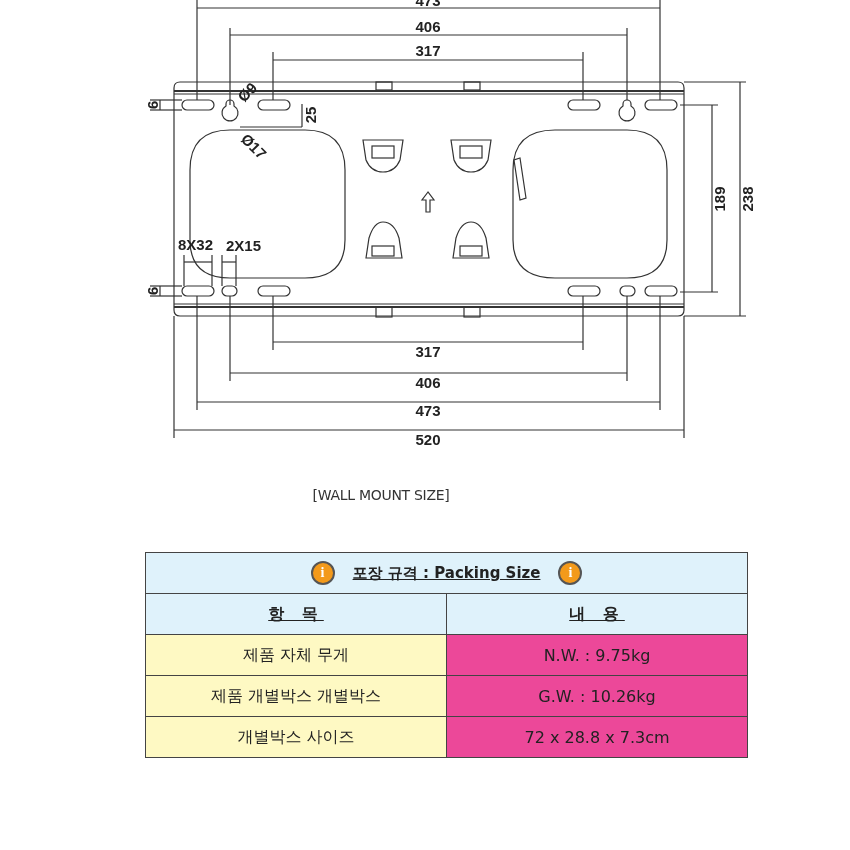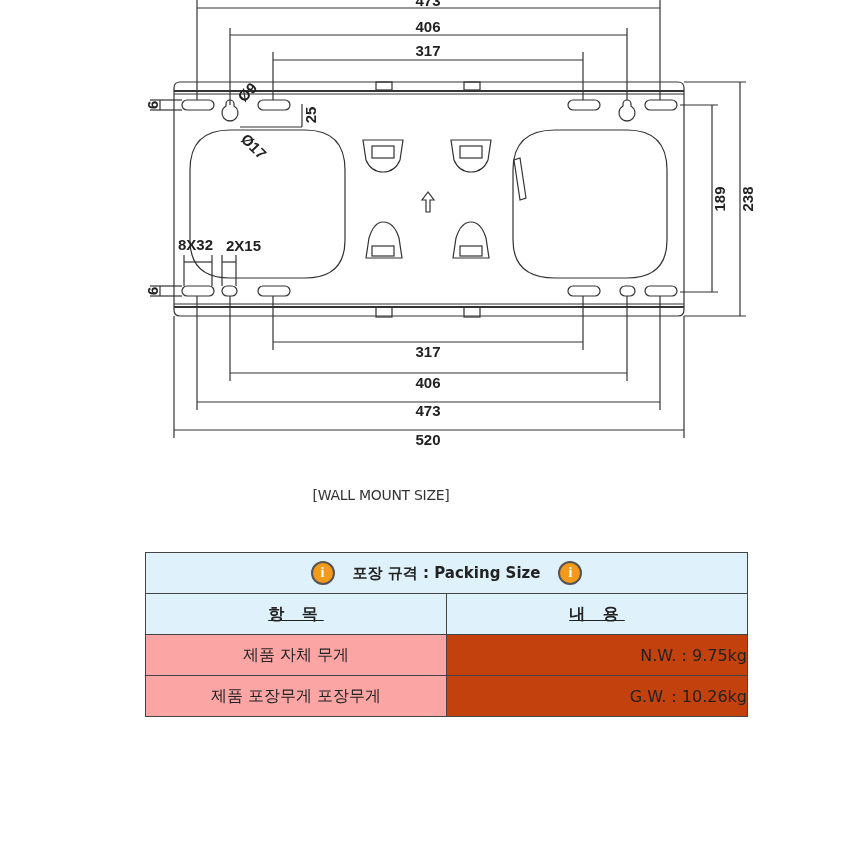--- a/index.html
+++ b/index.html
@@ -4,24 +4,24 @@
 <style>
   html, body { margin:0; padding:0; background:#ffffff; }
   body { width:850px; height:850px; position:relative; overflow:hidden; font-family:"Liberation Sans", sans-serif; }
   #drawing { position:absolute; left:0; top:0; width:850px; height:470px; }
   .dimtxt { font-family:"Liberation Sans", sans-serif; font-weight:bold; font-size:15px; fill:#222; }
   .caption { position:absolute; left:0; width:762px; top:487px; text-align:center; font-family:"DejaVu Sans", sans-serif; font-size:14px; color:#333; letter-spacing:-0.3px; }
   table.pack { position:absolute; left:145px; top:552px; width:603px; border-collapse:collapse; font-family:"DejaVu Sans", sans-serif; font-size:16px; color:#222; }
   table.pack td, table.pack th { border:1px solid #444; height:40px; padding:0; text-align:center; font-weight:normal; }
   table.pack .title-row th { background:#dff2fb; height:40px; font-weight:bold; font-size:15px; }
   table.pack .head-row th { background:#dff2fb; font-weight:bold; letter-spacing:6px;text-decoration:underline; }
-  table.pack td.k { background:#fca5a5; width:300px; }
-  table.pack td.v { background:#c2410c;text-align:right; }
+  table.pack td.k { background:#fef9c3; width:300px; }
+  table.pack td.v { background:#ec4899; }
   .info { display:inline-block; width:20px; height:20px; border-radius:50%; background:#f39a1b; border:2px solid #555; color:#fff; font-weight:bold; font-size:14px; line-height:20px; vertical-align:middle; margin:0 18px; font-family:"Liberation Serif", serif; }
-  .title-text { vertical-align:middle; }
+  .title-text { vertical-align:middle;text-decoration:underline; }
 </style>
 </head>
 <body>
 
 <svg id="drawing" viewBox="0 0 850 470" xmlns="http://www.w3.org/2000/svg">
   <g fill="none" stroke="#333" stroke-width="1.2">
 
     <line x1="197" y1="8" x2="660" y2="8"></line>
     <line x1="197" y1="0" x2="197" y2="100"></line>
     <line x1="660" y1="0" x2="660" y2="100"></line>
@@ -142,17 +142,21 @@
   </tr>
   <tr class="head-row">
     <th>항 목</th>
     <th>내 용</th>
   </tr>
   <tr>
     <td class="k">제품 자체 무게</td>
     <td class="v">N.W. : 9.75kg</td>
   </tr>
   <tr>
-    <td class="k">제품 포장무게 포장무게</td>
+    <td class="k">제품 개별박스 개별박스</td>
     <td class="v">G.W. : 10.26kg</td>
+  </tr>
+  <tr>
+    <td class="k">개별박스 사이즈</td>
+    <td class="v">72 x 28.8 x 7.3cm</td>
   </tr>
 </tbody>
   </table>
 
 </body></html>

